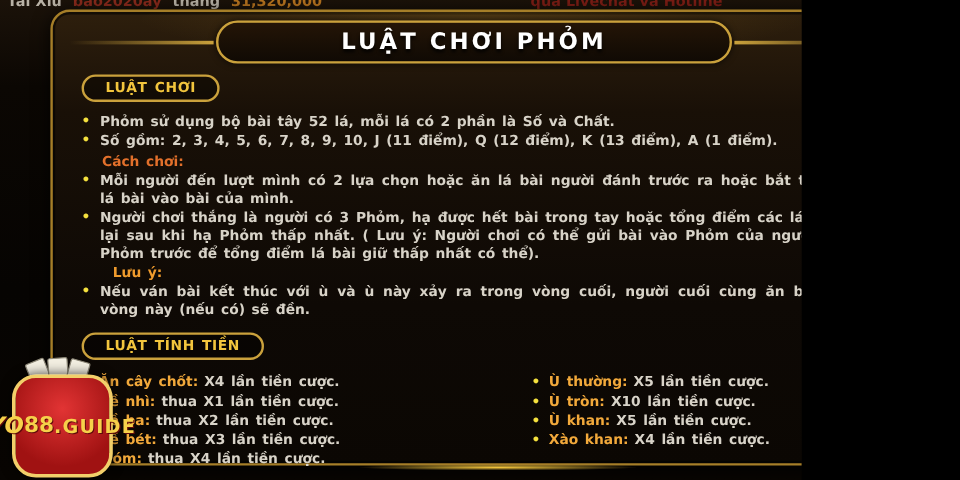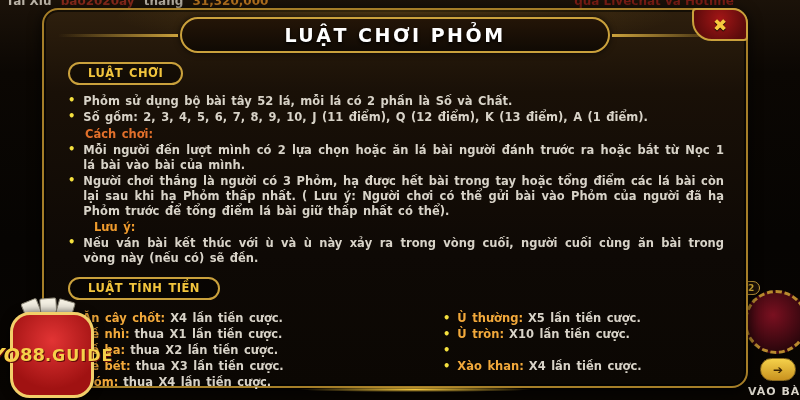--- a/index.html
+++ b/index.html
@@ -1,18 +1,18 @@
 <!DOCTYPE html>
 <html><head>
 <meta charset="utf-8">
 <style>
   * { box-sizing: border-box; margin: 0; padding: 0; }
   html,body { background:#000; }
   .stage {
-    position: relative; width: 800px; height: 400px; overflow: hidden;
+    position: relative; width: 668px; height: 400px; overflow: hidden;
     background: linear-gradient(180deg, #1b1209 0%, #0b0703 18%, #060402 60%, #080502 100%);
     font-family: "DejaVu Sans", "Liberation Sans", sans-serif;
   }
   
   .ticker {
     position: absolute; top: -6px; left: 0; right: 0; height: 18px;
     display: flex; justify-content: space-between; padding: 0 6px;
     font-size: 12px; font-weight: bold; white-space: nowrap; z-index: 1;
   }
   .ticker .t-prefix { color:#b9b2a6; }
@@ -218,20 +218,21 @@
           <div class="mrow">
             <span class="dot">•</span>
             <span><span class="mlabel">Ù thường:</span><span class="mtext">X5 lần tiền cược.</span></span>
           </div>
           <div class="mrow">
             <span class="dot">•</span>
             <span><span class="mlabel">Ù tròn:</span><span class="mtext">X10 lần tiền cược.</span></span>
           </div>
           <div class="mrow">
             <span class="dot">•</span>
+            <span><span class="mlabel">Ù khan:</span><span class="mtext">X5 lần tiền cược.</span></span>
           </div>
           <div class="mrow">
             <span class="dot">•</span>
             <span><span class="mlabel">Xào khan:</span><span class="mtext">X4 lần tiền cược.</span></span>
           </div>
         </div>
       </div>
     </div>
   </div>
 

